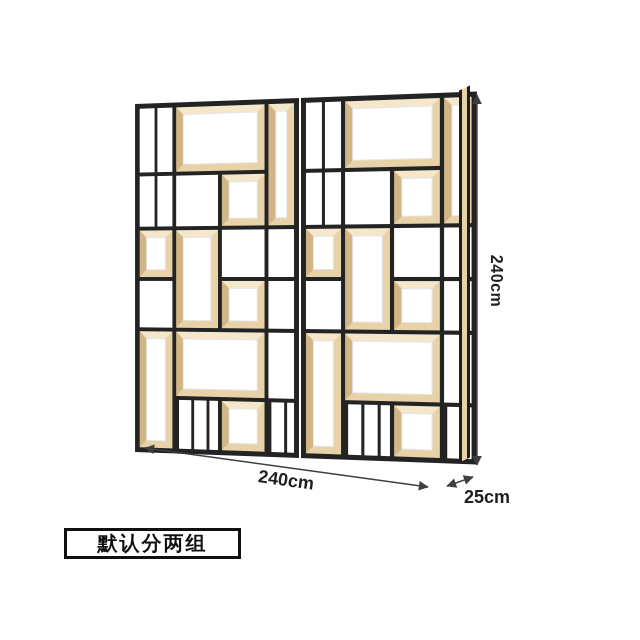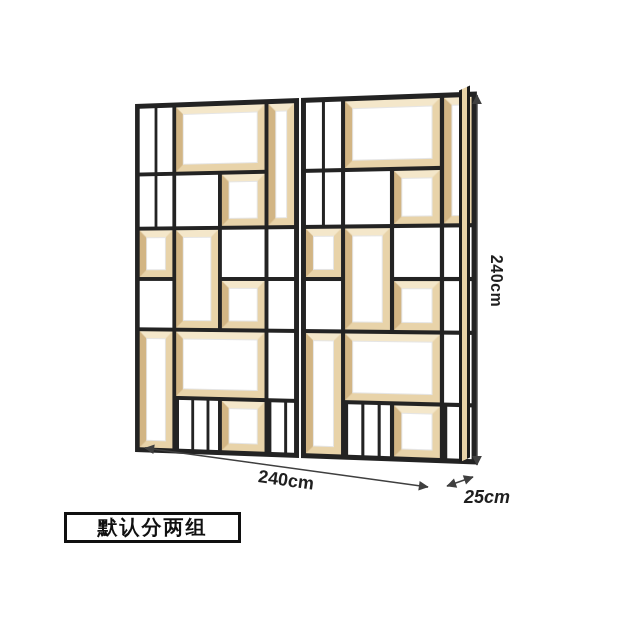--- a/index.html
+++ b/index.html
@@ -38,25 +38,25 @@
     transform:skewY(-24deg);
   }
   
   .dims{position:absolute;left:0;top:0;pointer-events:none;}
   .dim-label{
     position:absolute;color:#1f1f1f;font-weight:700;white-space:nowrap;
     text-align:center;
   }
   .dim-height{left:464px;top:272px;width:64px;font-size:16px;letter-spacing:.5px;transform:rotate(90deg);}
   .dim-width{left:246px;top:470px;width:80px;font-size:18px;transform:rotate(8deg);}
-  .dim-depth{left:457px;top:487px;width:60px;font-size:18px;font-style:italic;}
+  .dim-depth{left:457px;top:487px;width:60px;font-size:18px;}
   
   .badge{
     position:absolute;display:flex;align-items:center;justify-content:center;
-    box-sizing:border-box;font-weight:700;
+    box-sizing:border-box;font-weight:700;margin-top:16px;
   }
   .badge-outline{
     left:64px;top:512px;width:177px;height:31px;
     border:3px solid #101010;background:#ffffff;color:#101010;
     font-size:20px;letter-spacing:2px;
   }
   .badge-solid{
     left:59px;top:543px;width:183px;height:30px;
     background:#070707;color:#ffffff;font-size:20px;letter-spacing:0;
   }

